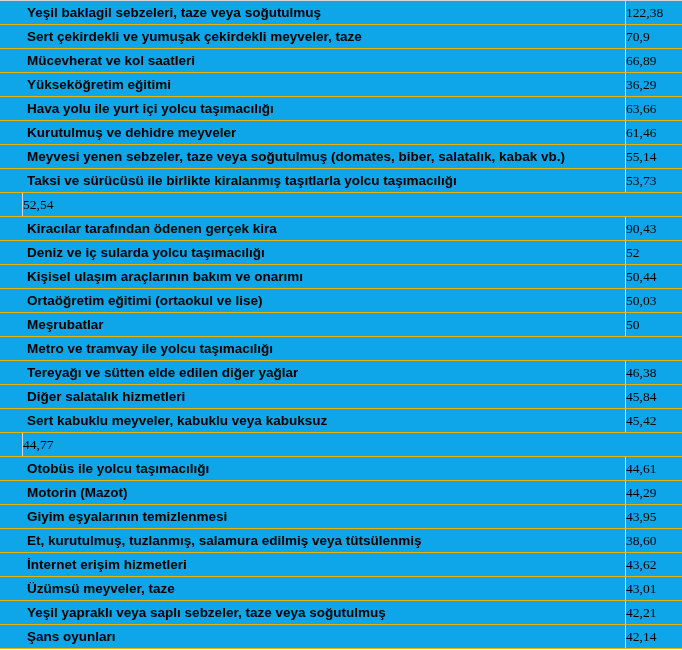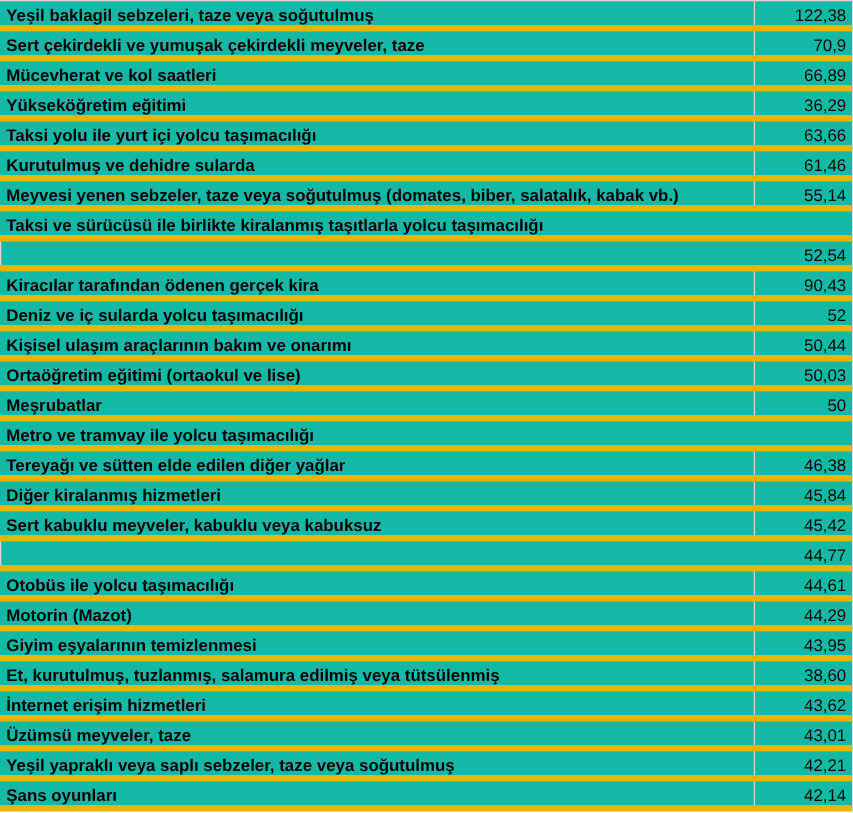--- a/index.html
+++ b/index.html
@@ -16,41 +16,42 @@
   }
   .sheet {
     width: 682px;
     border-top: 1px solid #d6d6d6;
     box-sizing: border-box;
   }
   .row {
     display: flex;
     height: 24px;
     box-sizing: border-box;
-    border-bottom: 5px solid #eab308;
-    background: #14b8a6;
+    border-bottom: 1px solid #eab308;
+    background: #0ea5e9;
+    padding-left: 22px;
   }
   .cell {
     box-sizing: border-box;
     line-height: 23px;
     font-size: 13.5px;
     white-space: nowrap;
     overflow: hidden;
   }
   .cell.label {
     width: 603px;
     padding-left: 5px;
     font-weight: 700;
   }
   .cell.value {
     flex: 1;
     border-left: 1px solid #d6d6d6;
-    text-align: right;
     padding-right: 5px;
     font-weight: 400;
+    font-family: Liberation Serif, serif;
   }
 </style>
 </head>
 <body>
 
 <div class="sheet" id="sheet">
   <div class="row">
     <div class="cell label">Yeşil baklagil sebzeleri, taze veya soğutulmuş</div>
     <div class="cell value">122,38</div>
   </div>
@@ -64,36 +65,37 @@
     <div class="cell label">Mücevherat ve kol saatleri</div>
     <div class="cell value">66,89</div>
   </div>
 
   <div class="row">
     <div class="cell label">Yükseköğretim eğitimi</div>
     <div class="cell value">36,29</div>
   </div>
 
   <div class="row">
-    <div class="cell label">Taksi yolu ile yurt içi yolcu taşımacılığı</div>
+    <div class="cell label">Hava yolu ile yurt içi yolcu taşımacılığı</div>
     <div class="cell value">63,66</div>
   </div>
 
   <div class="row">
-    <div class="cell label">Kurutulmuş ve dehidre sularda</div>
+    <div class="cell label">Kurutulmuş ve dehidre meyveler</div>
     <div class="cell value">61,46</div>
   </div>
 
   <div class="row">
     <div class="cell label">Meyvesi yenen sebzeler, taze veya soğutulmuş (domates, biber, salatalık, kabak vb.)</div>
     <div class="cell value">55,14</div>
   </div>
 
   <div class="row">
     <div class="cell label">Taksi ve sürücüsü ile birlikte kiralanmış taşıtlarla yolcu taşımacılığı</div>
+    <div class="cell value">53,73</div>
   </div>
 
   <div class="row">
     <div class="cell value">52,54</div>
   </div>
 
   <div class="row">
     <div class="cell label">Kiracılar tarafından ödenen gerçek kira</div>
     <div class="cell value">90,43</div>
   </div>
@@ -121,21 +123,21 @@
   <div class="row">
     <div class="cell label">Metro ve tramvay ile yolcu taşımacılığı</div>
   </div>
 
   <div class="row">
     <div class="cell label">Tereyağı ve sütten elde edilen diğer yağlar</div>
     <div class="cell value">46,38</div>
   </div>
 
   <div class="row">
-    <div class="cell label">Diğer kiralanmış hizmetleri</div>
+    <div class="cell label">Diğer salatalık hizmetleri</div>
     <div class="cell value">45,84</div>
   </div>
 
   <div class="row">
     <div class="cell label">Sert kabuklu meyveler, kabuklu veya kabuksuz</div>
     <div class="cell value">45,42</div>
   </div>
 
   <div class="row">
     <div class="cell value">44,77</div>

